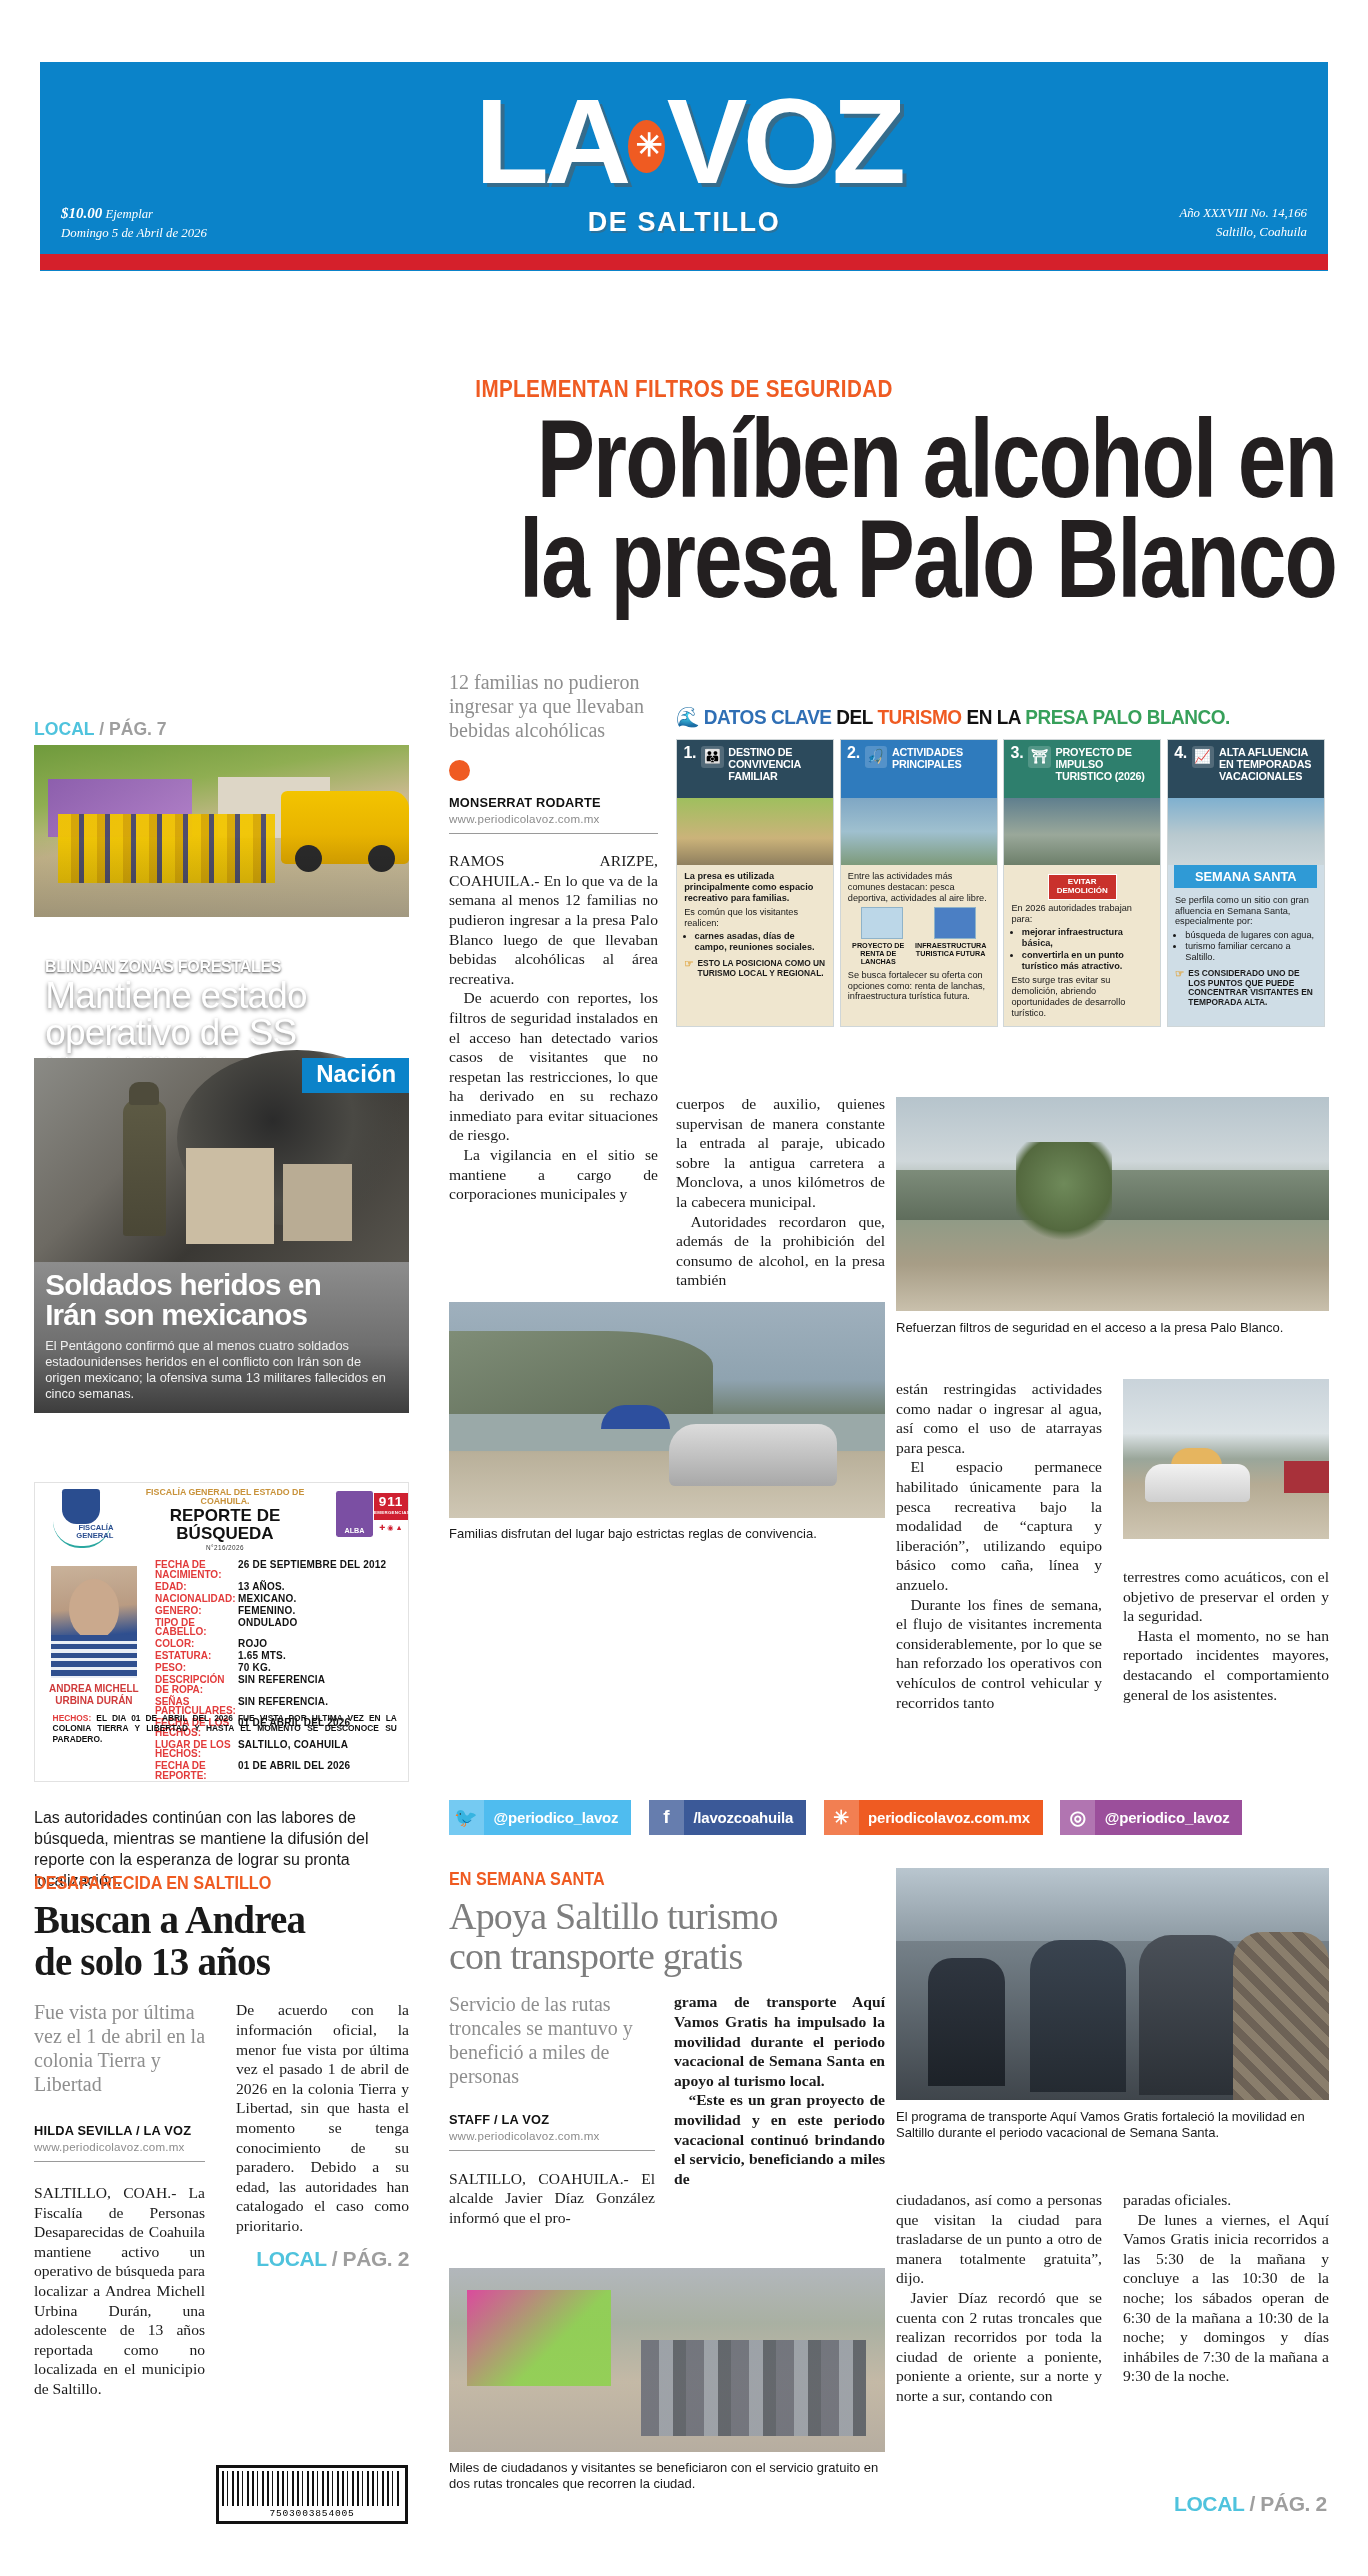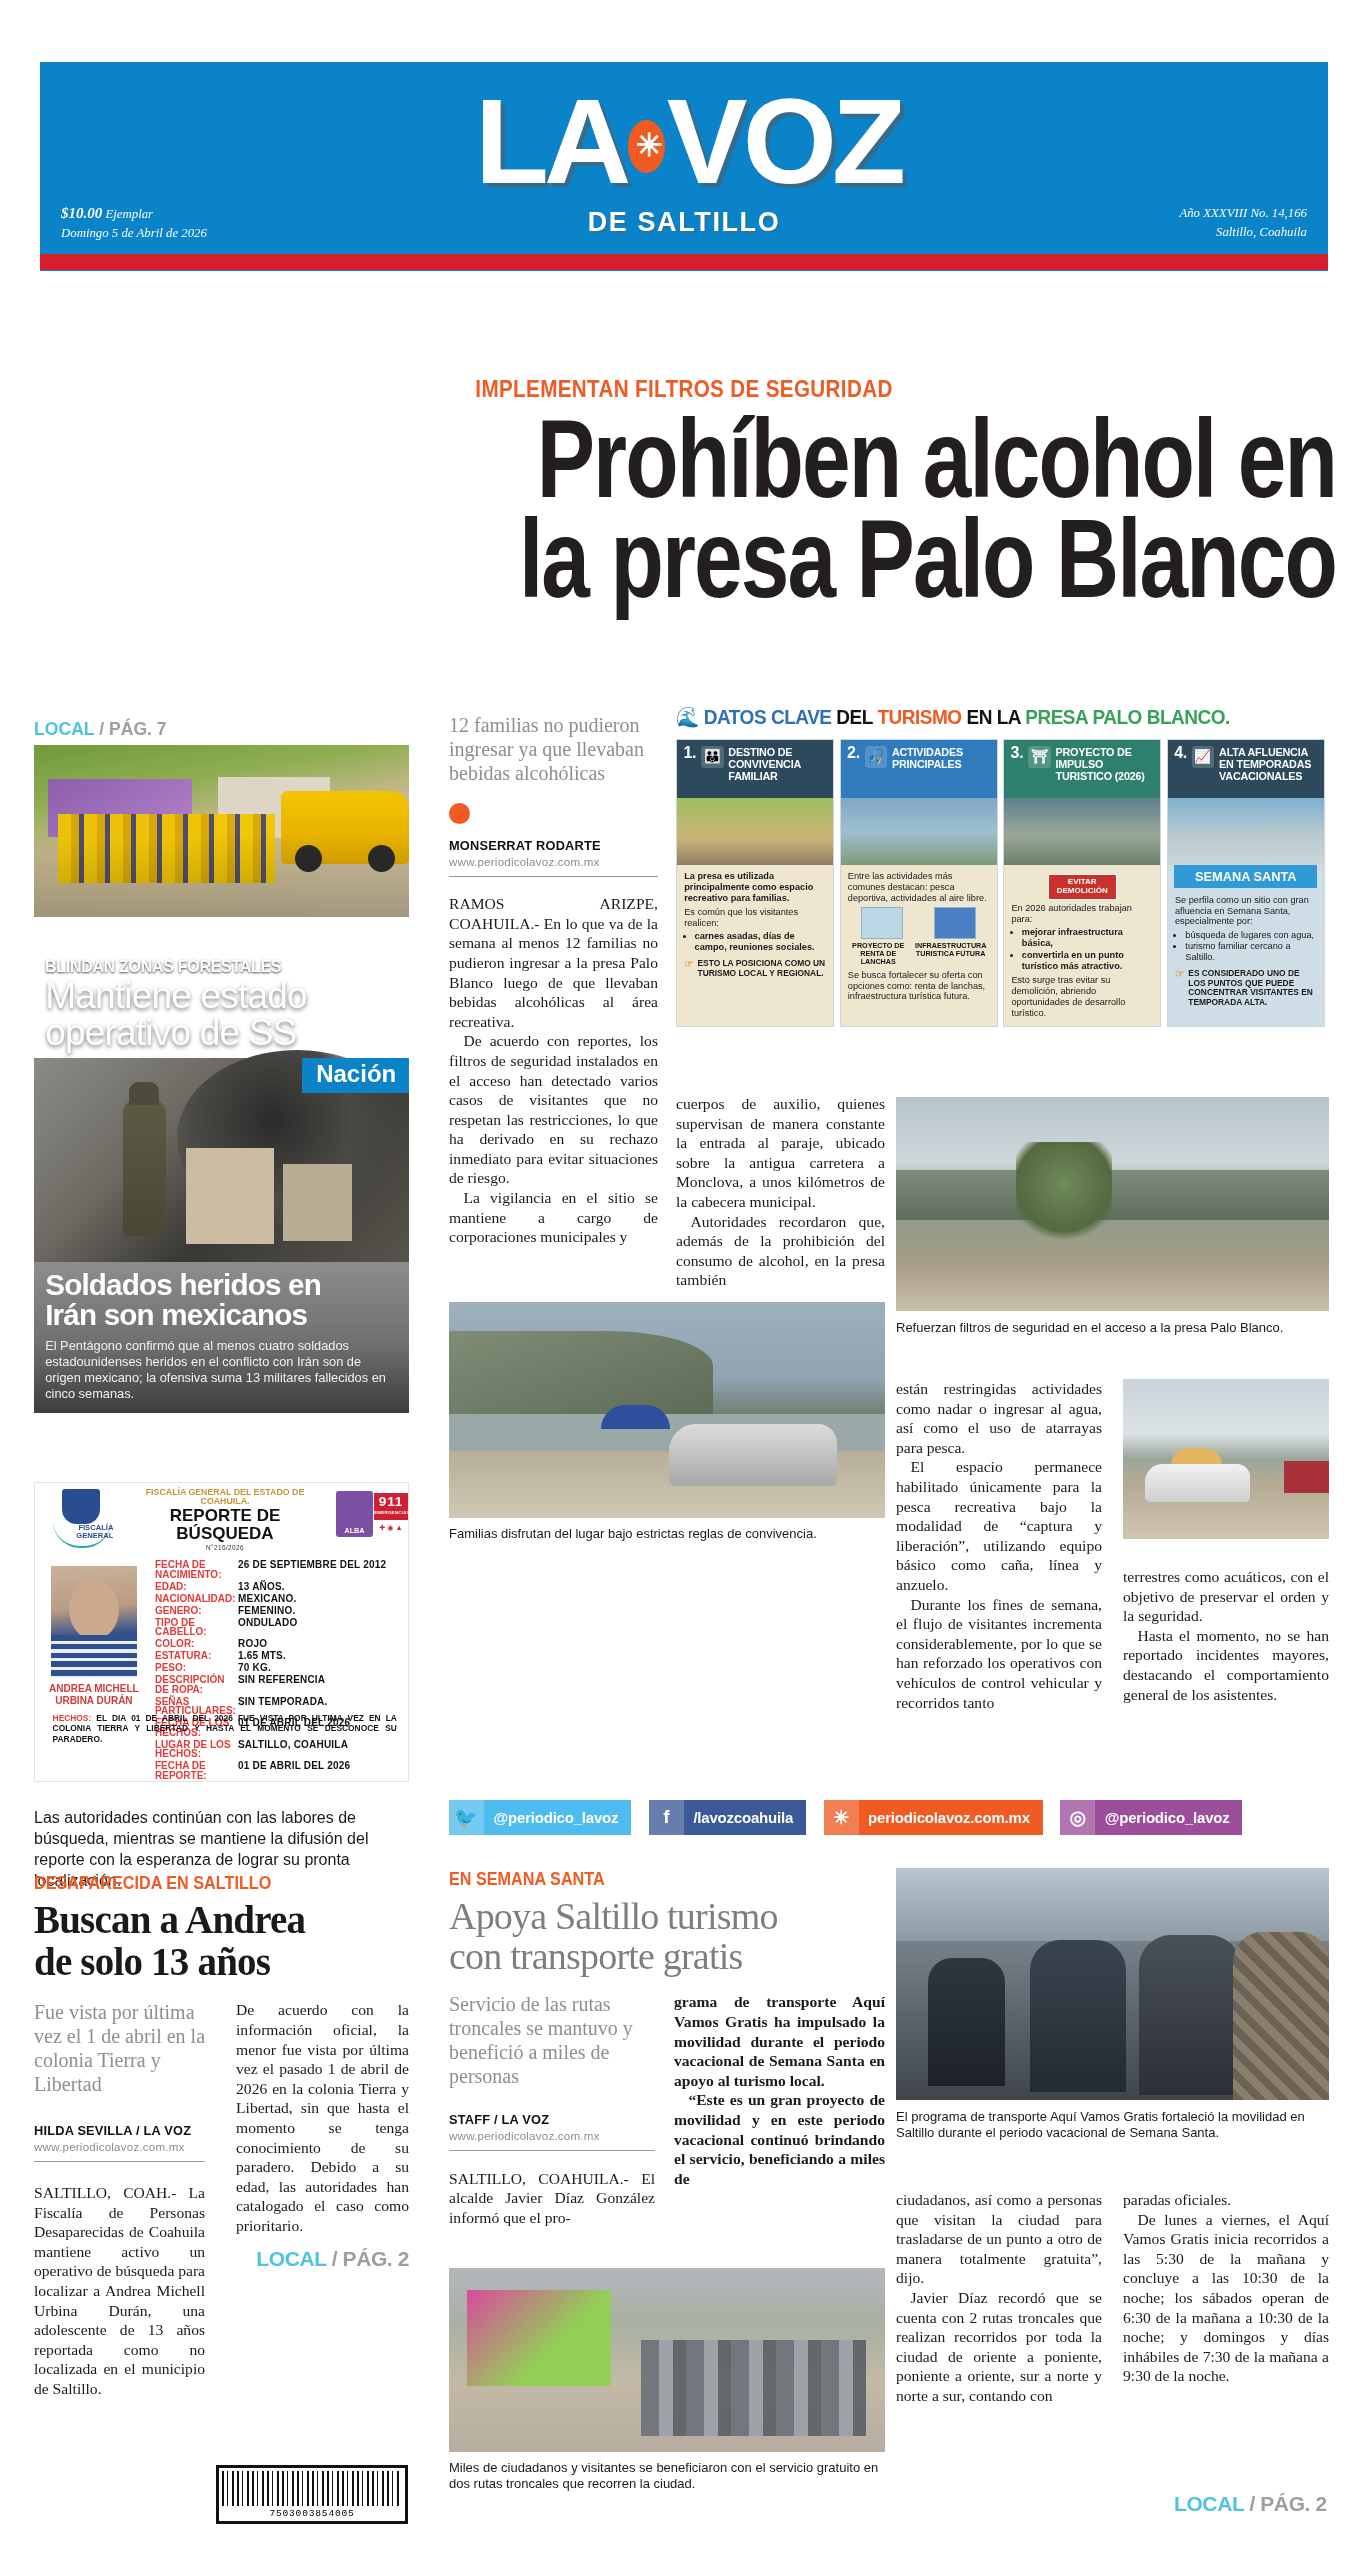--- a/index.html
+++ b/index.html
@@ -300,21 +300,21 @@
   .barcode .bars {
     width:100%; height:35px;
     background:repeating-linear-gradient(90deg,#111 0 2.4px,#fff 2.4px 4.8px,#111 4.8px 6.4px,#fff 6.4px 10.4px,#111 10.4px 12px,#fff 12px 15px);
   }
   .barcode .num {
     text-align:center; font-family:"Liberation Mono", monospace; font-size:9.6px;
     letter-spacing:0.8px; margin-top:1.6px;
   }
 
   
-  .col-c { position:absolute; left:449px; top:713px; width:209px; }
+  .col-c { position:absolute; left:449px; top:670px; width:209px; }
   .c-deck { font-family:"Liberation Serif", serif; font-size:20px; line-height:24px; color:#8e8e8e; }
   .orange-dot { width:21px; height:21px; border-radius:50%; background:#ef5b22; margin:17.6px 0 14.4px 0; }
   .c-body { margin-top:17.6px; }
 
   .col-c2 { position:absolute; left:676px; top:1094px; width:209px; }
 
   
   .ph-family {
     position:absolute; left:449px; top:1302px; width:436px; height:216px;
     background:linear-gradient(180deg,#9fb0bd 0%,#8fa3b0 36%,#6f7f70 52%,#b9b09a 70%,#cfc7b4 100%);
@@ -611,21 +611,21 @@
       <div class="pf-row">
           <div class="pf-l">PESO:</div>
           <div class="pf-v">70 KG.</div>
         </div>
       <div class="pf-row">
           <div class="pf-l">DESCRIPCIÓN DE ROPA:</div>
           <div class="pf-v">SIN REFERENCIA</div>
         </div>
       <div class="pf-row">
           <div class="pf-l">SEÑAS PARTICULARES:</div>
-          <div class="pf-v">SIN TEMPORADA.</div>
+          <div class="pf-v">SIN REFERENCIA.</div>
         </div>
       <div class="pf-row">
           <div class="pf-l">FECHA DE LOS HECHOS:</div>
           <div class="pf-v">01 DE ABRIL DEL 2026</div>
         </div>
       <div class="pf-row">
           <div class="pf-l">LUGAR DE LOS HECHOS:</div>
           <div class="pf-v">SALTILLO, COAHUILA</div>
         </div>
       <div class="pf-row">

